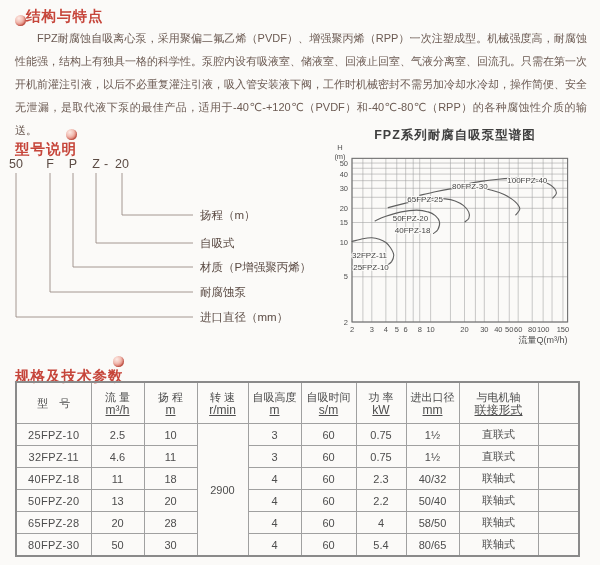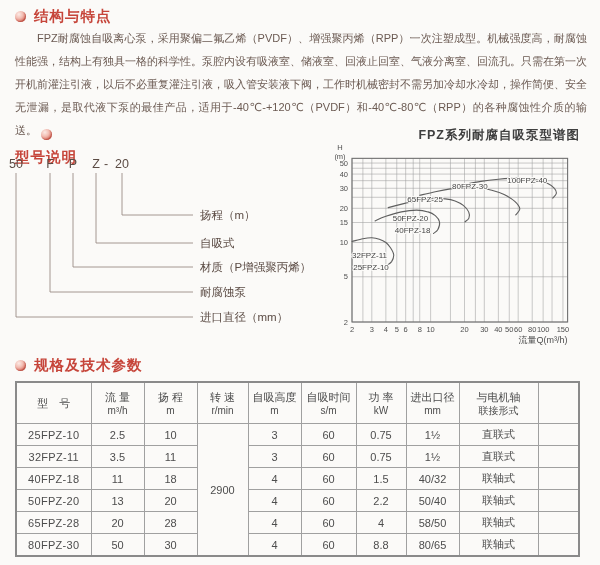--- a/index.html
+++ b/index.html
@@ -2,52 +2,52 @@
 <html><head>
 <meta charset="utf-8">
 <style>
   html,body{margin:0;padding:0;}
   body{
     width:600px;height:565px;position:relative;overflow:hidden;
     background:#fbfaf8;
     font-family:"Liberation Sans","DejaVu Sans",sans-serif;
     color:#6b5a52;
   }
-  .sec-header{position:absolute;display:flex;align-items:center;gap:8px;}
+  .sec-header{position:absolute;display:flex;align-items:flex-end;gap:0;}
   .bullet{
     width:11px;height:11px;border-radius:50%;flex:0 0 auto;
     background:radial-gradient(circle at 35% 30%, #fdeae5 0%, #f2beb4 38%, #dd7668 72%, #c04537 100%);
     box-shadow:inset -1px -1px 1px rgba(150,40,30,.45);
   }
   .sec-title{font-size:14.5px;font-weight:700;color:#c6453a;letter-spacing:1px;}
   #features-paragraph{
     position:absolute;left:15px;top:27px;width:572px;
     font-size:11px;line-height:23px;text-align:justify;text-indent:2em;
     color:#6b5a52;margin:0;
   }
   #model-svg{position:absolute;left:0;top:145px;}
   #chart-title{
-    position:absolute;left:330px;top:127px;width:250px;text-align:right;
+    position:absolute;left:330px;top:127px;width:250px;text-align:center;
     font-size:12.5px;font-weight:700;color:#3f3f3f;letter-spacing:1px;
   }
   #chart-svg{position:absolute;left:325px;top:140px;}
   svg text{font-family:"Liberation Sans","DejaVu Sans",sans-serif;}
   #specs-table{
     position:absolute;left:15px;top:381px;width:563px;
     border-collapse:collapse;table-layout:fixed;
     font-size:11px;color:#4d4d4d;
   }
   #specs-table th,#specs-table td{
     border:1px solid #a0a0a0;text-align:center;vertical-align:middle;padding:0;
   }
   #specs-table{border:2px solid #8a8a8a;}
   #specs-table th{height:40px;font-weight:400;}
   #specs-table td{height:21px;}
   .hl1{font-size:11px;line-height:14px;}
-  .hl2{font-size:10px;line-height:13px;}
+  .hl2{font-size:12px;line-height:13px;text-decoration:underline;}
   .model-cell{letter-spacing:.3px;}
 </style>
 </head>
 <body>
 
 <div class="sec-header" style="left:15px;top:7px;">
   <span class="bullet"></span>
   <span class="sec-title">结构与特点</span>
 </div>
 
@@ -145,21 +145,21 @@
     <path d="M 464.5 184.3 C 467.2 183.8, 475.3 182.2, 480.9 181.4 C 486.6 180.5, 492.9 179.8, 498.4 179.3 C 503.9 178.7, 509.1 178.3, 513.9 178.2 C 518.7 178.1, 523.1 178.2, 527.1 178.6 C 531.1 179.0, 534.5 179.6, 538.0 180.4 C 541.4 181.2, 545.1 182.3, 547.8 183.6 C 550.5 184.9, 553.0 186.6, 554.4 188.3 C 555.8 189.9, 556.6 191.8, 556.3 193.5 C 556.1 195.1, 553.4 197.3, 552.8 198.1" fill="none" stroke="#5f5f5f" stroke-width="1.1" stroke-linecap="round"></path>
     <text x="353.20643485657445" y="270.2841394170324" font-size="8" fill="#454545" stroke="#fbfaf8" stroke-width="2" paint-order="stroke">25FPZ-10</text>
     <text x="352" y="258.0673013112988" font-size="8" fill="#454545" stroke="#fbfaf8" stroke-width="2" paint-order="stroke">32FPZ-11</text>
     <text x="394.7737646925557" y="232.70799775927577" font-size="8" fill="#454545" stroke="#fbfaf8" stroke-width="2" paint-order="stroke">40FPZ-18</text>
     <text x="392.6943815519792" y="220.56884367409236" font-size="8" fill="#454545" stroke="#fbfaf8" stroke-width="2" paint-order="stroke">50FPZ-20</text>
     <text x="407.2781905563557" y="202.26498097593517" font-size="8" fill="#454545" stroke="#fbfaf8" stroke-width="2" paint-order="stroke">65FPZ-25</text>
     <text x="452.0464415319599" y="188.94124295959332" font-size="8" fill="#454545" stroke="#fbfaf8" stroke-width="2" paint-order="stroke">80FPZ-30</text>
     <text x="507.2737646925557" y="182.82951594690536" font-size="8" fill="#454545" stroke="#fbfaf8" stroke-width="2" paint-order="stroke">100FPZ-40</text>
   </svg>
 
-<div class="sec-header" style="left:15px;top:356px;">
+<div class="sec-header" style="left:15px;top:356px;flex-direction:column;">
   <span class="bullet"></span>
   <span class="sec-title">规格及技术参数</span>
 </div>
 
 <table id="specs-table">
   <colgroup>
     <col style="width:75px">
       <col style="width:53px">
       <col style="width:53px">
       <col style="width:51px">
@@ -222,36 +222,36 @@
         <td rowspan="6">2900</td>
         <td>3</td>
         <td>60</td>
         <td>0.75</td>
         <td>1½</td>
         <td>直联式</td>
         <td></td>
       </tr>
       <tr>
         <td class="model-cell">32FPZ-11</td>
-        <td>3.5</td>
+        <td>4.6</td>
         <td>11</td>
         <td>3</td>
         <td>60</td>
         <td>0.75</td>
         <td>1½</td>
         <td>直联式</td>
         <td></td>
       </tr>
       <tr>
         <td class="model-cell">40FPZ-18</td>
         <td>11</td>
         <td>18</td>
         <td>4</td>
         <td>60</td>
-        <td>1.5</td>
+        <td>2.3</td>
         <td>40/32</td>
         <td>联轴式</td>
         <td></td>
       </tr>
       <tr>
         <td class="model-cell">50FPZ-20</td>
         <td>13</td>
         <td>20</td>
         <td>4</td>
         <td>60</td>
@@ -270,19 +270,19 @@
         <td>58/50</td>
         <td>联轴式</td>
         <td></td>
       </tr>
       <tr>
         <td class="model-cell">80FPZ-30</td>
         <td>50</td>
         <td>30</td>
         <td>4</td>
         <td>60</td>
-        <td>8.8</td>
+        <td>5.4</td>
         <td>80/65</td>
         <td>联轴式</td>
         <td></td>
       </tr>
     </tbody>
 </table>
 
 </body></html>

